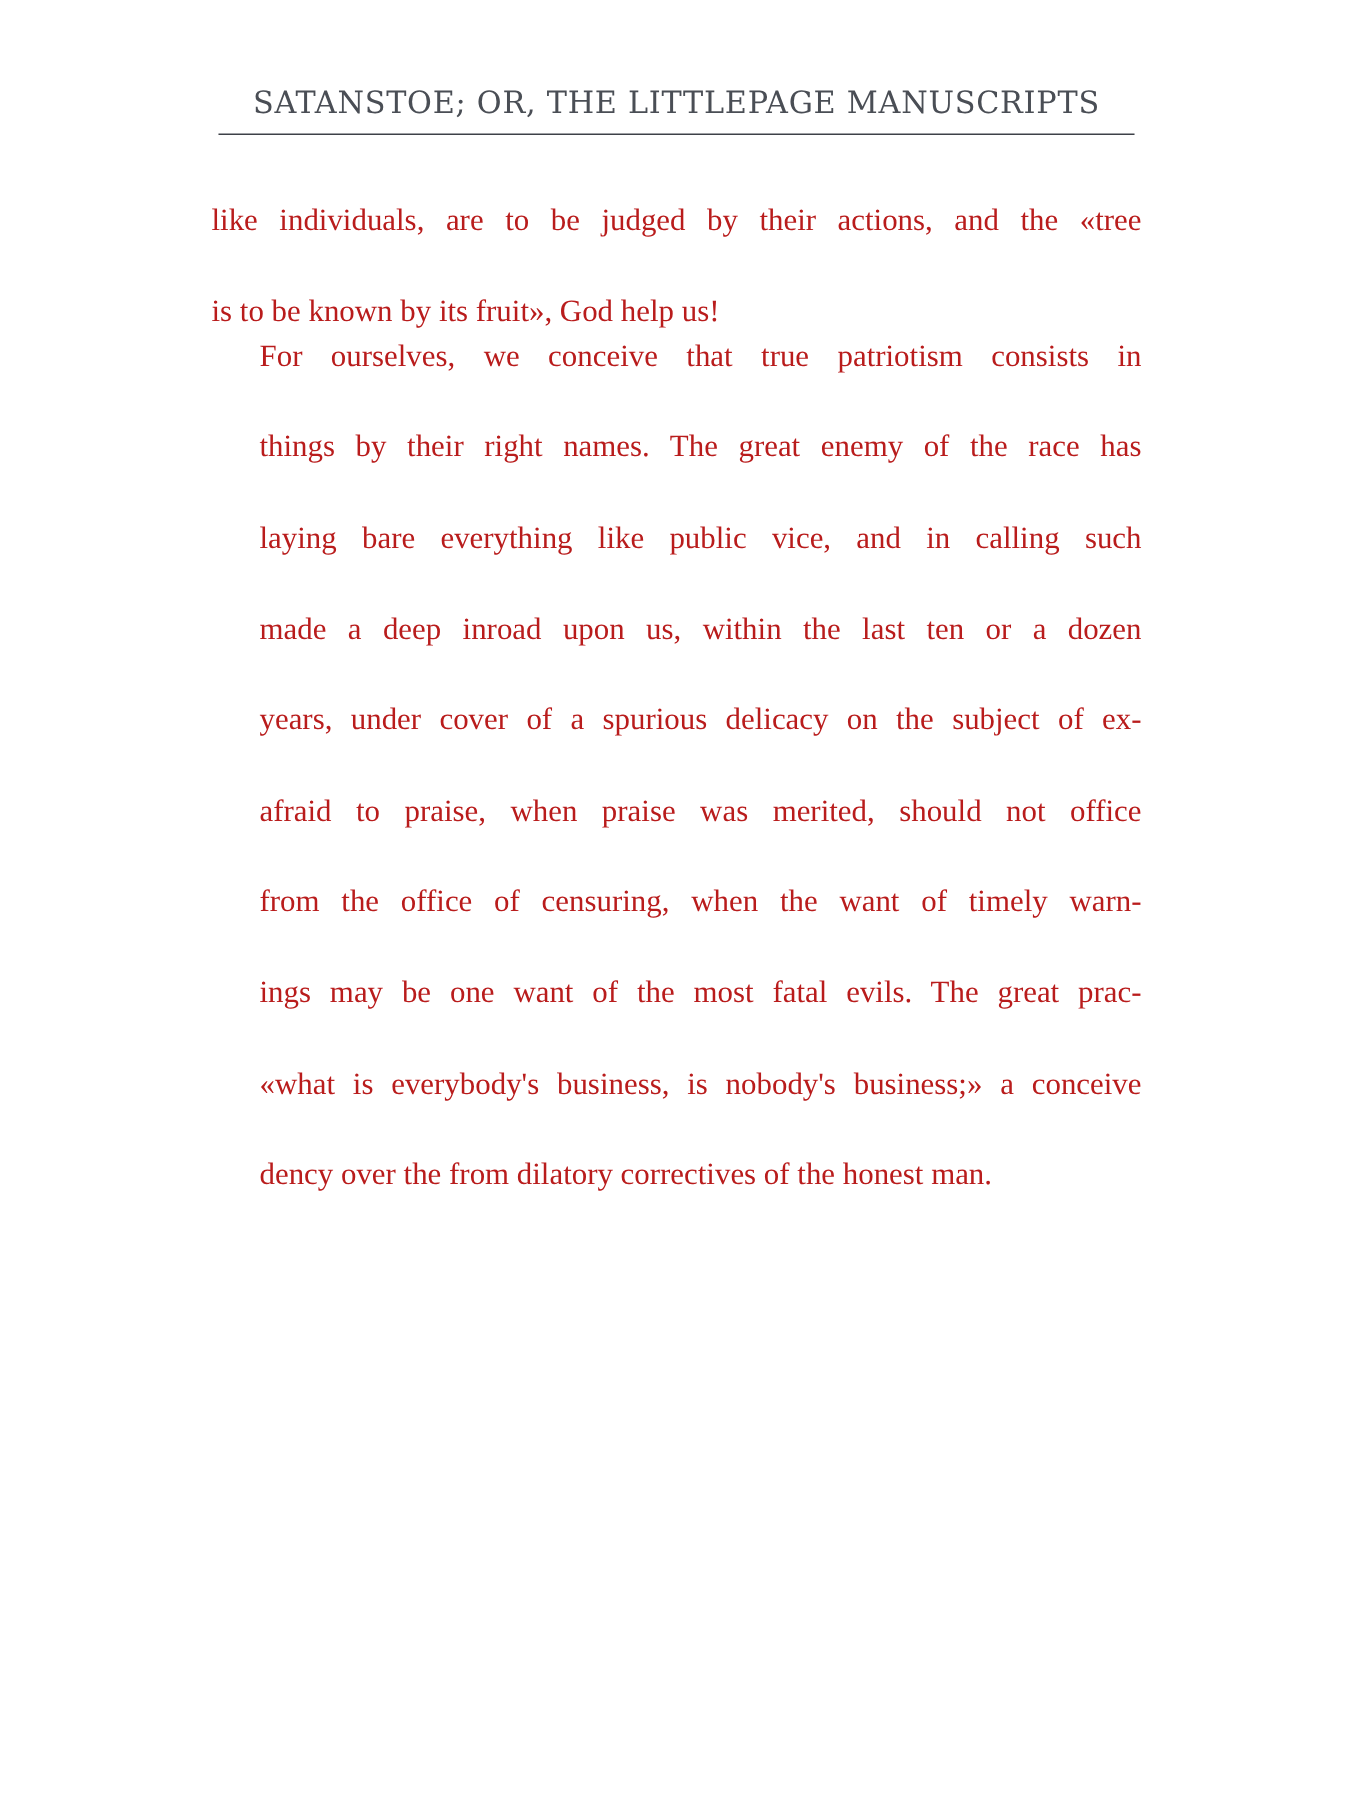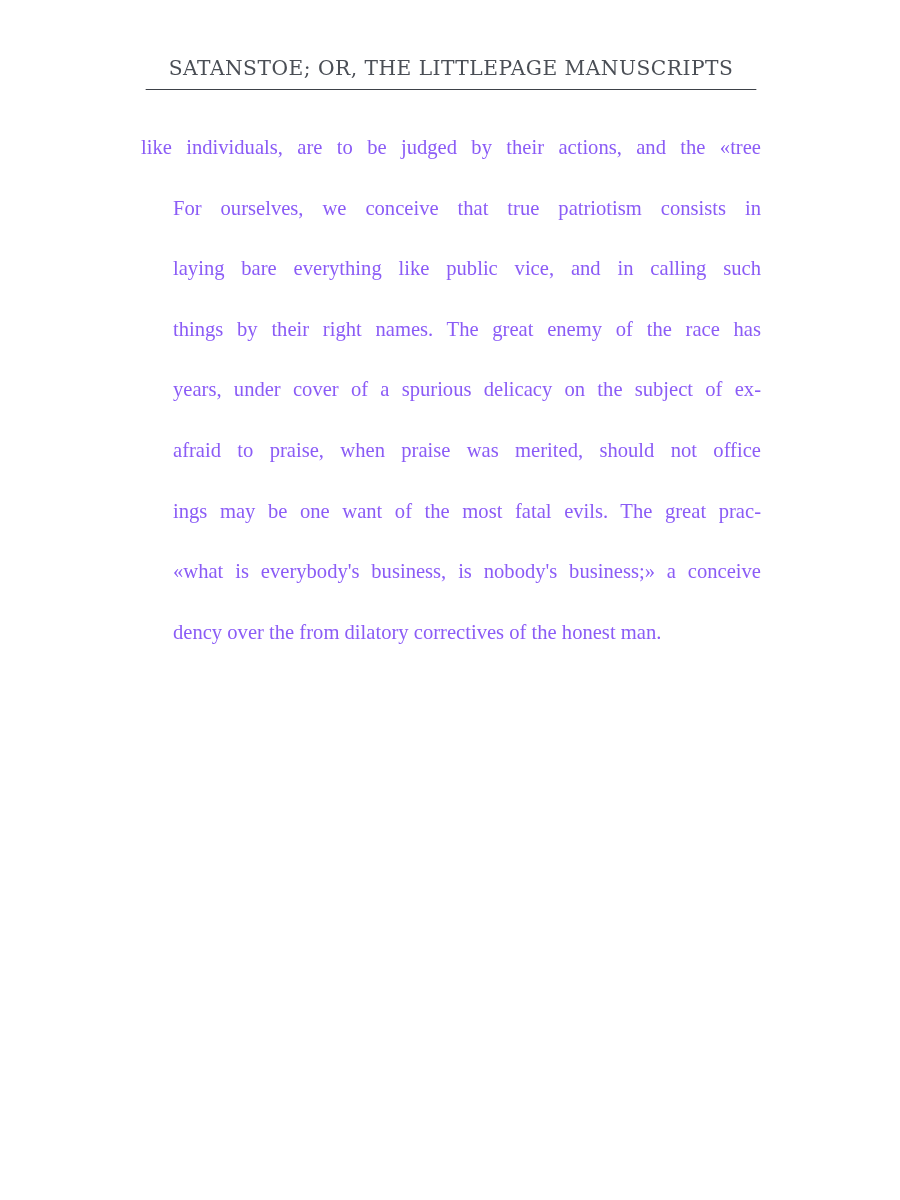--- a/index.html
+++ b/index.html
@@ -40,21 +40,21 @@
     border-bottom: 1.6px solid #3d4148;
     font-weight: 400;
     transform: scaleX(0.985);
     transform-origin: center;
   }
   .body-text {
     margin-top: 42px;
     font-family: "Liberation Serif", serif;
     font-size: 20.6px;
     line-height: 30.3px;
-    color: #8b5cf6;
+    color: #b91c1c;
     text-align: justify;
     text-justify: inter-word;
     hyphens: none;
   }
   .body-text p {
     margin: 0;
   }
   .body-text p.indent {
     text-indent: 32px;
   }
@@ -78,28 +78,31 @@
 
 <div class="page">
   <div class="page-inner">
 
     <div class="running-head">SATANSTOE; OR, THE LITTLEPAGE MANUSCRIPTS</div>
 
     <div class="body-text">
 
       <p>
         <span class="ln">like individuals, are to be judged by their actions, and the «tree</span>
+        <span class="ln last">is to be known by its fruit», God help us!</span>
       </p>
 
       <p class="indent">
         <span class="ln" style="text-indent:32px">For ourselves, we conceive that true patriotism consists in</span>
+        <span class="ln">things by their right names. The great enemy of the race has</span>
         <span class="ln">laying bare everything like public vice, and in calling such</span>
-        <span class="ln">things by their right names. The great enemy of the race has</span>
+        <span class="ln">made a deep inroad upon us, within the last ten or a dozen</span>
         <span class="ln">years, under cover of a spurious delicacy on the subject of ex-</span>
         <span class="ln">afraid to praise, when praise was merited, should not office</span>
+        <span class="ln">from the office of censuring, when the want of timely warn-</span>
         <span class="ln">ings may be one want of the most fatal evils. The great prac-</span>
         <span class="ln">«what is everybody's business, is nobody's business;» a conceive</span>
         <span class="ln last">dency over the from dilatory correctives of the honest man.</span>
       </p>
 
     </div>
   </div>
 </div>
 
 </body></html>

